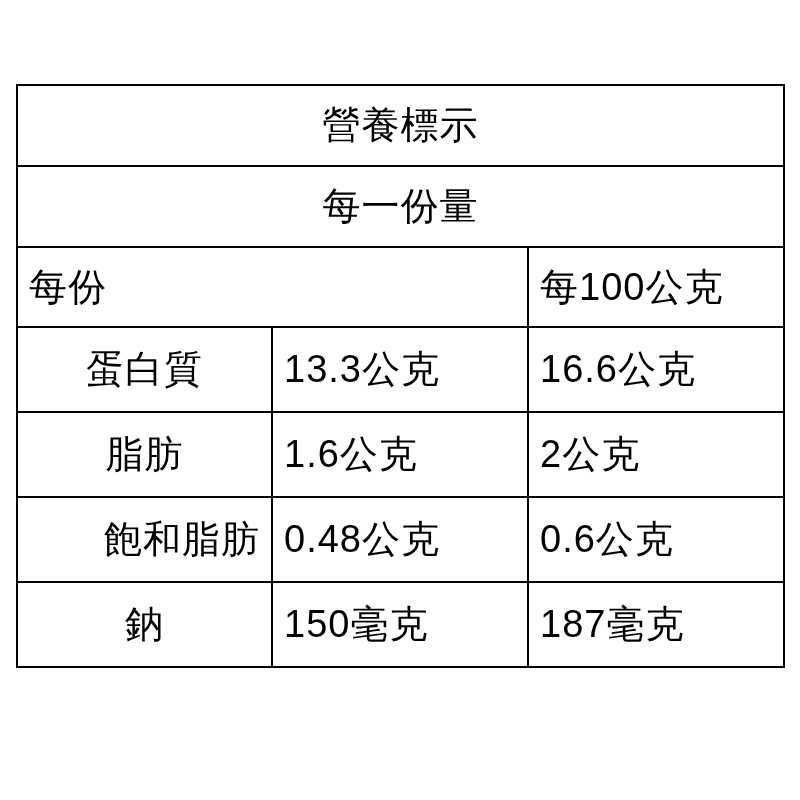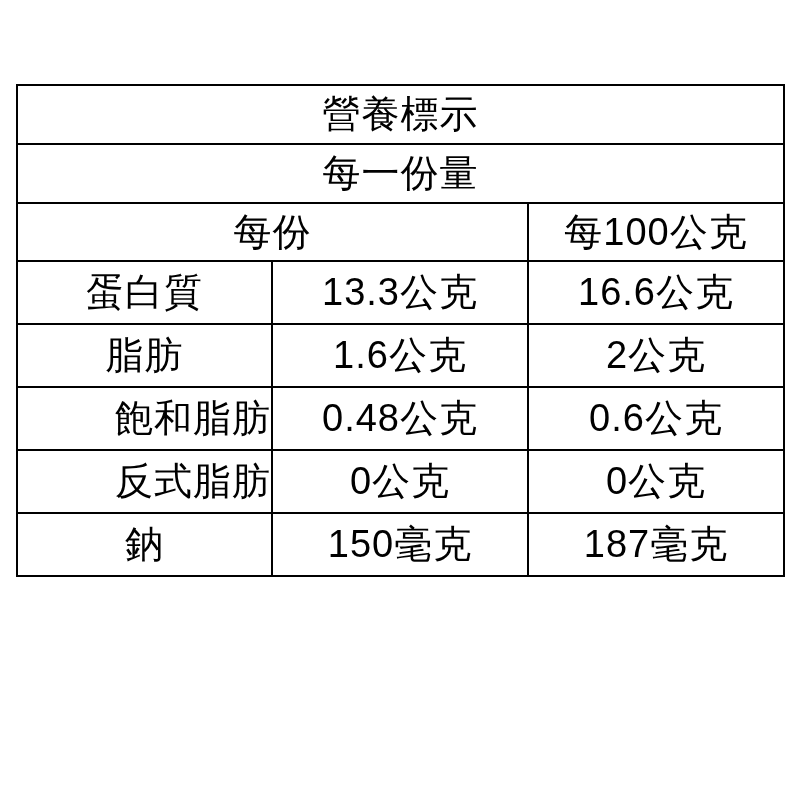--- a/index.html
+++ b/index.html
@@ -19,32 +19,32 @@
     top: 84px;
     width: 767px;
     border-collapse: collapse;
     table-layout: fixed;
   }
   .nutrition-table td {
     border: 2px solid #000000;
     font-size: 38px;
     font-weight: 400;
     color: #000000;
-    padding: 0;
+    padding: 11px;
     white-space: nowrap;
     overflow: hidden;
     vertical-align: middle;
     letter-spacing: 1px;
   }
   .row-info td    { height: 57px; }
   .row-header td  { height: 56px; }
   .row-data td    { height: 61px; }
   .cell-center { text-align: center; }
   .cell-left   { text-align: center;  padding-left: 14px; }
-  .cell-right  { text-align: center; padding-right: 12px; }
+  .cell-right  { text-align: left; padding-right: 12px; }
   .label-indent { text-align: right; padding-right: 10px; padding-left: 0; margin-top: 48px; }
 </style>
 </head>
 <body>
 
 <table class="nutrition-table">
   <colgroup>
     <col style="width:255px">
     <col style="width:256px">
     <col style="width:256px">
@@ -70,23 +70,18 @@
       <td class="cell-left nutrient-label">脂肪</td>
       <td class="cell-right">1.6公克</td>
       <td class="cell-right">2公克</td>
     </tr>
     <tr class="row-data">
       <td class="cell-left nutrient-label label-indent">飽和脂肪</td>
       <td class="cell-right">0.48公克</td>
       <td class="cell-right">0.6公克</td>
     </tr>
     <tr class="row-data">
-      <td class="cell-left nutrient-label label-indent">反式脂肪</td>
-      <td class="cell-right">0公克</td>
-      <td class="cell-right">0公克</td>
-    </tr>
-    <tr class="row-data">
       <td class="cell-left nutrient-label">鈉</td>
       <td class="cell-right">150毫克</td>
       <td class="cell-right">187毫克</td>
     </tr>
   </tbody>
 </table>
 
 </body></html>

